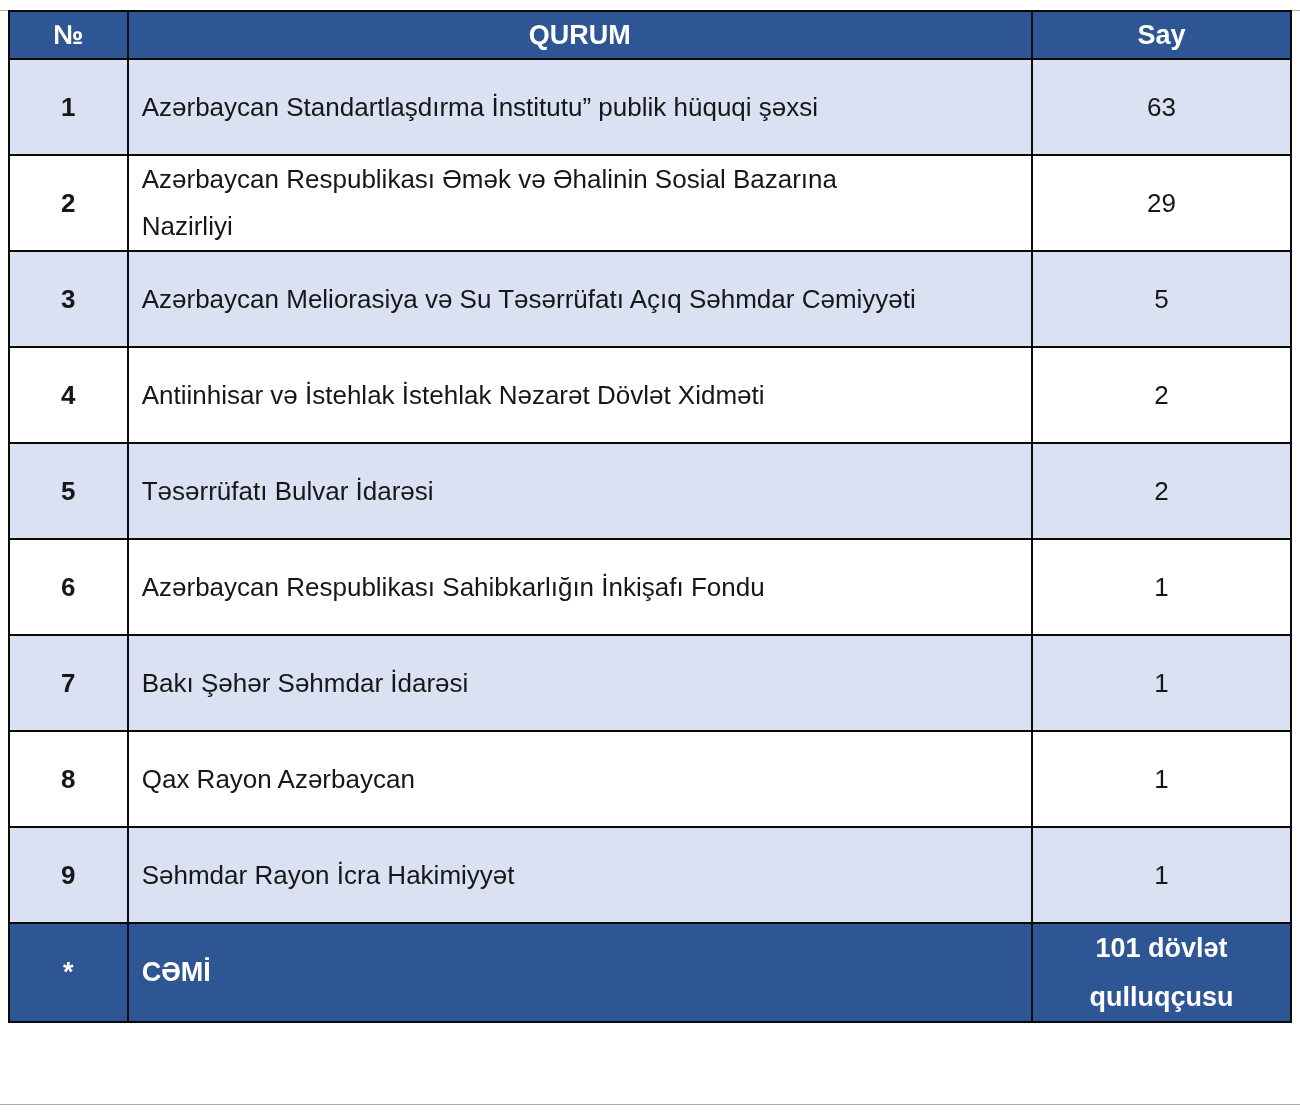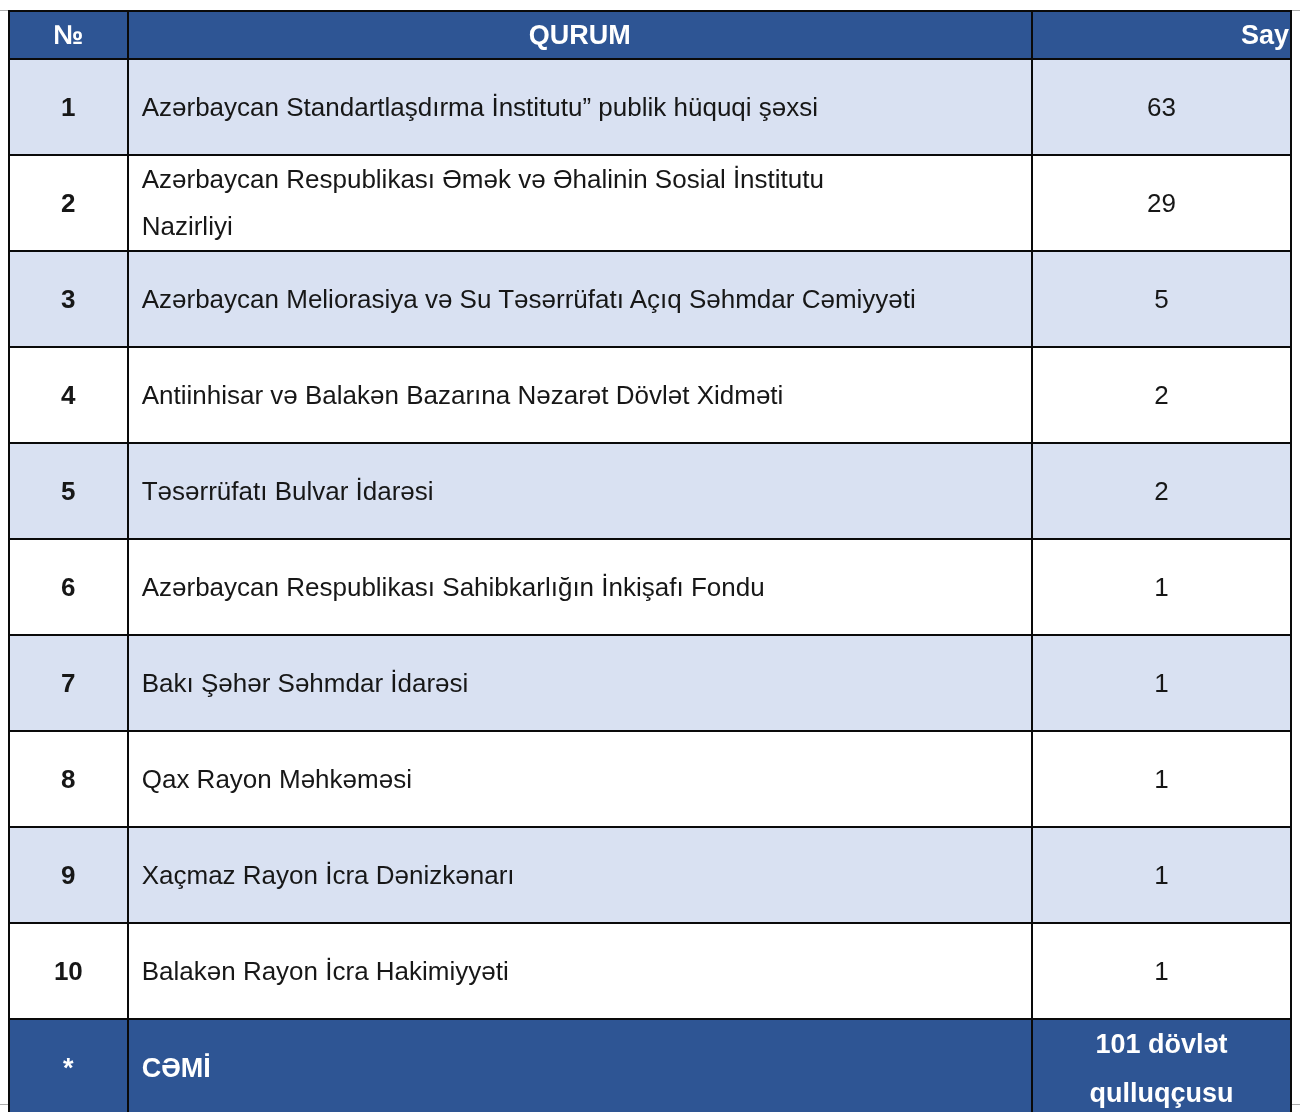--- a/index.html
+++ b/index.html
@@ -41,21 +41,21 @@
     width: 1284px;
     border-collapse: collapse;
     table-layout: fixed;
   }
   .qurum-table th, .qurum-table td {
     border: 2px solid var(--border);
     overflow: hidden;
   }
   .col-no   { width: 110px; }
   .col-qurum{ width: 838px; }
-  .col-say  { width: 240px; text-align: right; }
+  .col-say  { width: 240px; }
   thead th {
     background: var(--header-bg);
     color: var(--header-text);
     font-size: 27px;
     font-weight: bold;
     height: 44px;
     text-align: center;
     vertical-align: middle;
   }
   tbody td {
@@ -114,62 +114,57 @@
       </tr>
     </thead>
     <tbody>
       <tr class="alt">
         <td class="no">1</td>
         <td class="qurum">Azərbaycan Standartlaşdırma İnstitutu” publik hüquqi şəxsi</td>
         <td class="say">63</td>
       </tr>
       <tr>
         <td class="no">2</td>
-        <td class="qurum">Azərbaycan Respublikası Əmək və Əhalinin Sosial İnstitutu
+        <td class="qurum">Azərbaycan Respublikası Əmək və Əhalinin Sosial Bazarına
 Nazirliyi</td>
         <td class="say">29</td>
       </tr>
       <tr class="alt">
         <td class="no">3</td>
         <td class="qurum">Azərbaycan Meliorasiya və Su Təsərrüfatı Açıq Səhmdar Cəmiyyəti</td>
         <td class="say">5</td>
       </tr>
       <tr>
         <td class="no">4</td>
-        <td class="qurum">Antiinhisar və Balakən Bazarına Nəzarət Dövlət Xidməti</td>
+        <td class="qurum">Antiinhisar və İstehlak İstehlak Nəzarət Dövlət Xidməti</td>
         <td class="say">2</td>
       </tr>
       <tr class="alt">
         <td class="no">5</td>
         <td class="qurum">Təsərrüfatı Bulvar İdarəsi</td>
         <td class="say">2</td>
       </tr>
       <tr>
         <td class="no">6</td>
         <td class="qurum">Azərbaycan Respublikası Sahibkarlığın İnkişafı Fondu</td>
         <td class="say">1</td>
       </tr>
       <tr class="alt">
         <td class="no">7</td>
         <td class="qurum">Bakı Şəhər Səhmdar İdarəsi</td>
         <td class="say">1</td>
       </tr>
       <tr>
         <td class="no">8</td>
-        <td class="qurum">Qax Rayon Məhkəməsi</td>
+        <td class="qurum">Qax Rayon Azərbaycan</td>
         <td class="say">1</td>
       </tr>
       <tr class="alt">
         <td class="no">9</td>
-        <td class="qurum">Xaçmaz Rayon İcra Dənizkənarı</td>
-        <td class="say">1</td>
-      </tr>
-      <tr>
-        <td class="no">10</td>
-        <td class="qurum">Balakən Rayon İcra Hakimiyyəti</td>
+        <td class="qurum">Səhmdar Rayon İcra Hakimiyyət</td>
         <td class="say">1</td>
       </tr>
     </tbody>
     <tfoot>
       <tr>
         <td class="no">*</td>
         <td class="qurum">CƏMİ</td>
         <td class="say">101 dövlət qulluqçusu</td>
       </tr>
     </tfoot>

